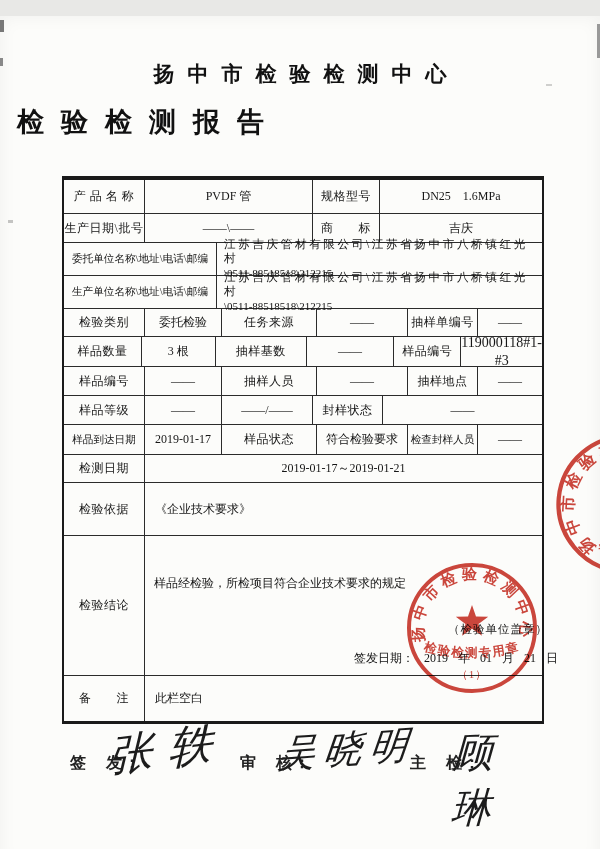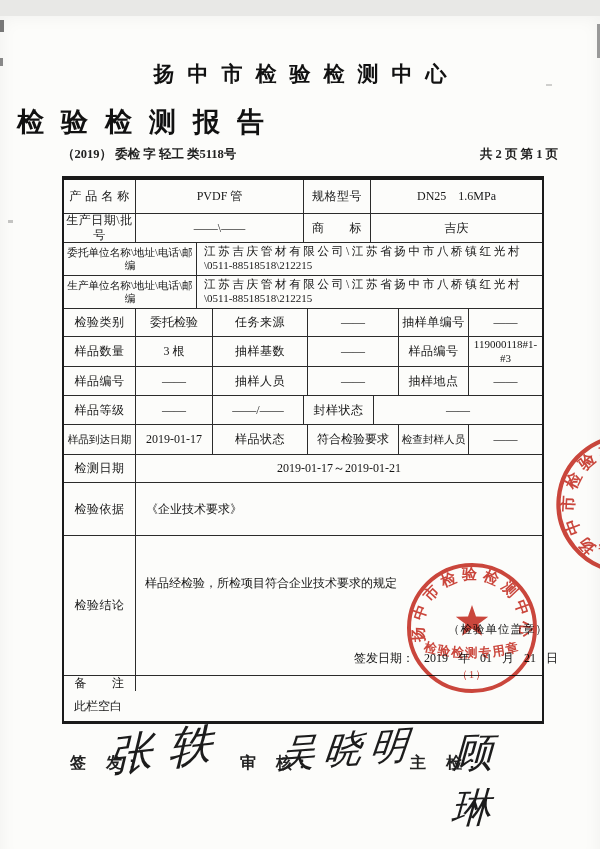--- a/index.html
+++ b/index.html
@@ -14,27 +14,27 @@
   .org-title { position:absolute; top:44px; left:0; right:0; text-align:center;
     font-size:21px; font-weight:bold; letter-spacing:13px; padding-left:13px; color:#111; }
   .report-title { position:absolute; top:88px; left:0; right:0; 
     font-size:27px; font-weight:bold; letter-spacing:17px; padding-left:17px; color:#111; }
   .doc-line { position:absolute; top:130px; left:62px; right:42px;
     display:flex; justify-content:space-between; font-size:12.5px; font-weight:bold; color:#222; }
   
   .tbl { position:absolute; left:62px; top:160px; width:478px;
     border:2px solid #1a1a1a; border-top-width:4px; border-bottom-width:3px; }
   .row { display:flex; border-bottom:1px solid #2b2b2b; }
-  .row:last-child { border-bottom:none;flex-direction:column; }
+  .row:last-child { border-bottom:none; }
   .cell { box-sizing:border-box; border-right:1px solid #2b2b2b;
     display:flex; align-items:center; justify-content:center;
     font-size:12px; color:#161616; white-space:pre-wrap; text-align:center; line-height:1.25; }
   .cell:last-child { border-right:none; flex:1; }
-  .wA{width:72px}.wB{width:77px}.wC{width:95px}.wD{width:91px}.wE{width:70px}
-  .w2{width:168px}.w3{width:67px}.wL{width:133px}
+  .wA{width:81px}.wB{width:77px}.wC{width:95px}.wD{width:91px}.wE{width:70px}
+  .w2{width:168px}.w3{width:67px}.wL{width:153px}
   .lab { letter-spacing:.5px; }
   .small-lab { font-size:10.6px; letter-spacing:0; }
   .addr { flex-direction:column; align-items:flex-start; justify-content:center;
     padding:2px 4px 2px 7px; text-align:left; }
   .addr .l1 { letter-spacing:2.6px; font-size:11.6px; }
   .addr .l2 { font-size:11px; }
   .leftval { justify-content:flex-start; padding-left:10px; text-align:left; }
   .concl { position:relative; align-items:flex-start; justify-content:flex-start;
     padding:40px 0 0 9px; text-align:left; }
   .stamp-note { position:absolute; right:-6px; top:86px; font-size:11.5px; letter-spacing:1px; color:#1a1a1a; }
@@ -66,24 +66,20 @@
 
   <div class="art a1"></div>
   <div class="art a2"></div>
   <div class="art a3"></div>
   <div class="art a4"></div>
   <div class="art a5"></div>
 
   <div class="org-title">扬中市检验检测中心</div>
   <div class="report-title">检验检测报告</div>
 
-  <div class="doc-line">
-    <span>（2019） 委检 字 轻工 类5118号</span>
-    <span>共 2 页 第 1 页</span>
-  </div>
 
   <div class="tbl">
 
     <div class="row" style="height:33px">
       <div class="cell wA lab">产 品 名 称</div>
       <div class="cell w2">PVDF 管</div>
       <div class="cell w3 lab">规格型号</div>
       <div class="cell">DN25    1.6MPa</div>
     </div>
 
@@ -118,21 +114,21 @@
       <div class="cell wE lab">抽样单编号</div>
       <div class="cell">——</div>
     </div>
 
     <div class="row" style="height:29px">
       <div class="cell wA lab">样品数量</div>
       <div class="cell wB">3 根</div>
       <div class="cell wC lab">抽样基数</div>
       <div class="cell wD">——</div>
       <div class="cell wE lab">样品编号</div>
-      <div class="cell" style="font-size:11px">119000118#1-#3</div>
+      <div class="cell" style="font-size:14px">119000118#1-#3</div>
     </div>
 
     <div class="row" style="height:28px">
       <div class="cell wA lab">样品编号</div>
       <div class="cell wB">——</div>
       <div class="cell wC lab">抽样人员</div>
       <div class="cell wD">——</div>
       <div class="cell wE lab">抽样地点</div>
       <div class="cell">——</div>
     </div>

